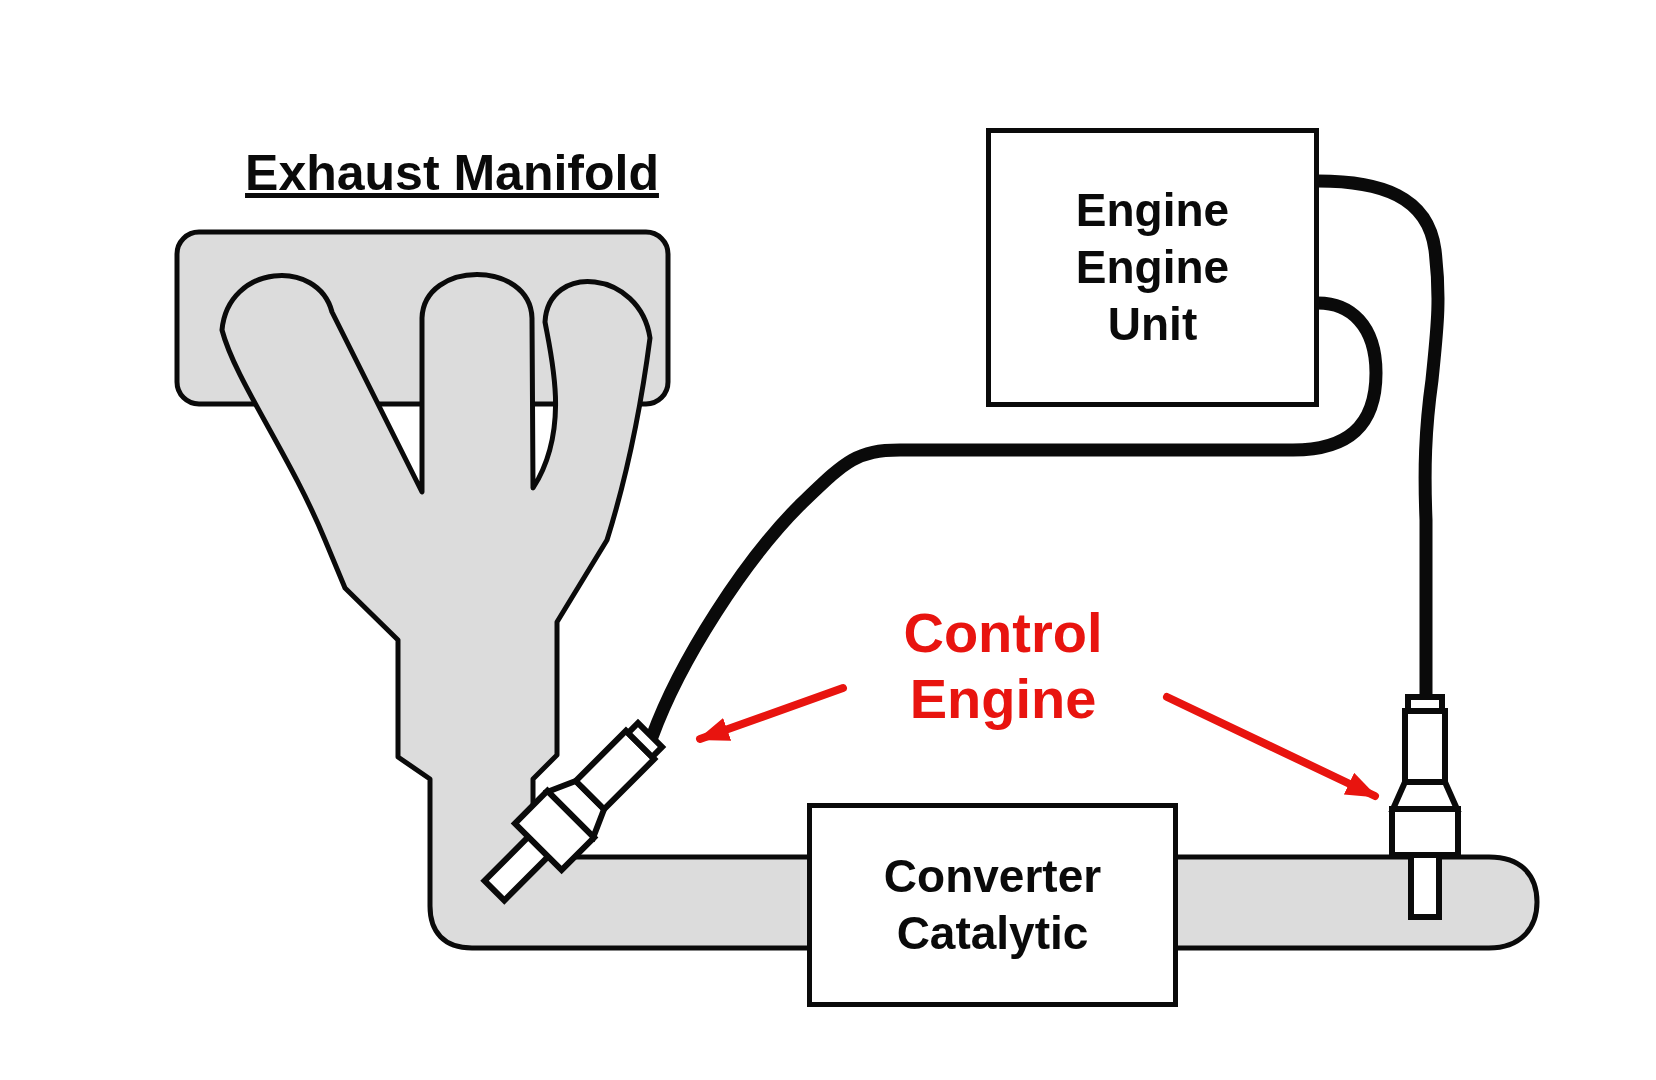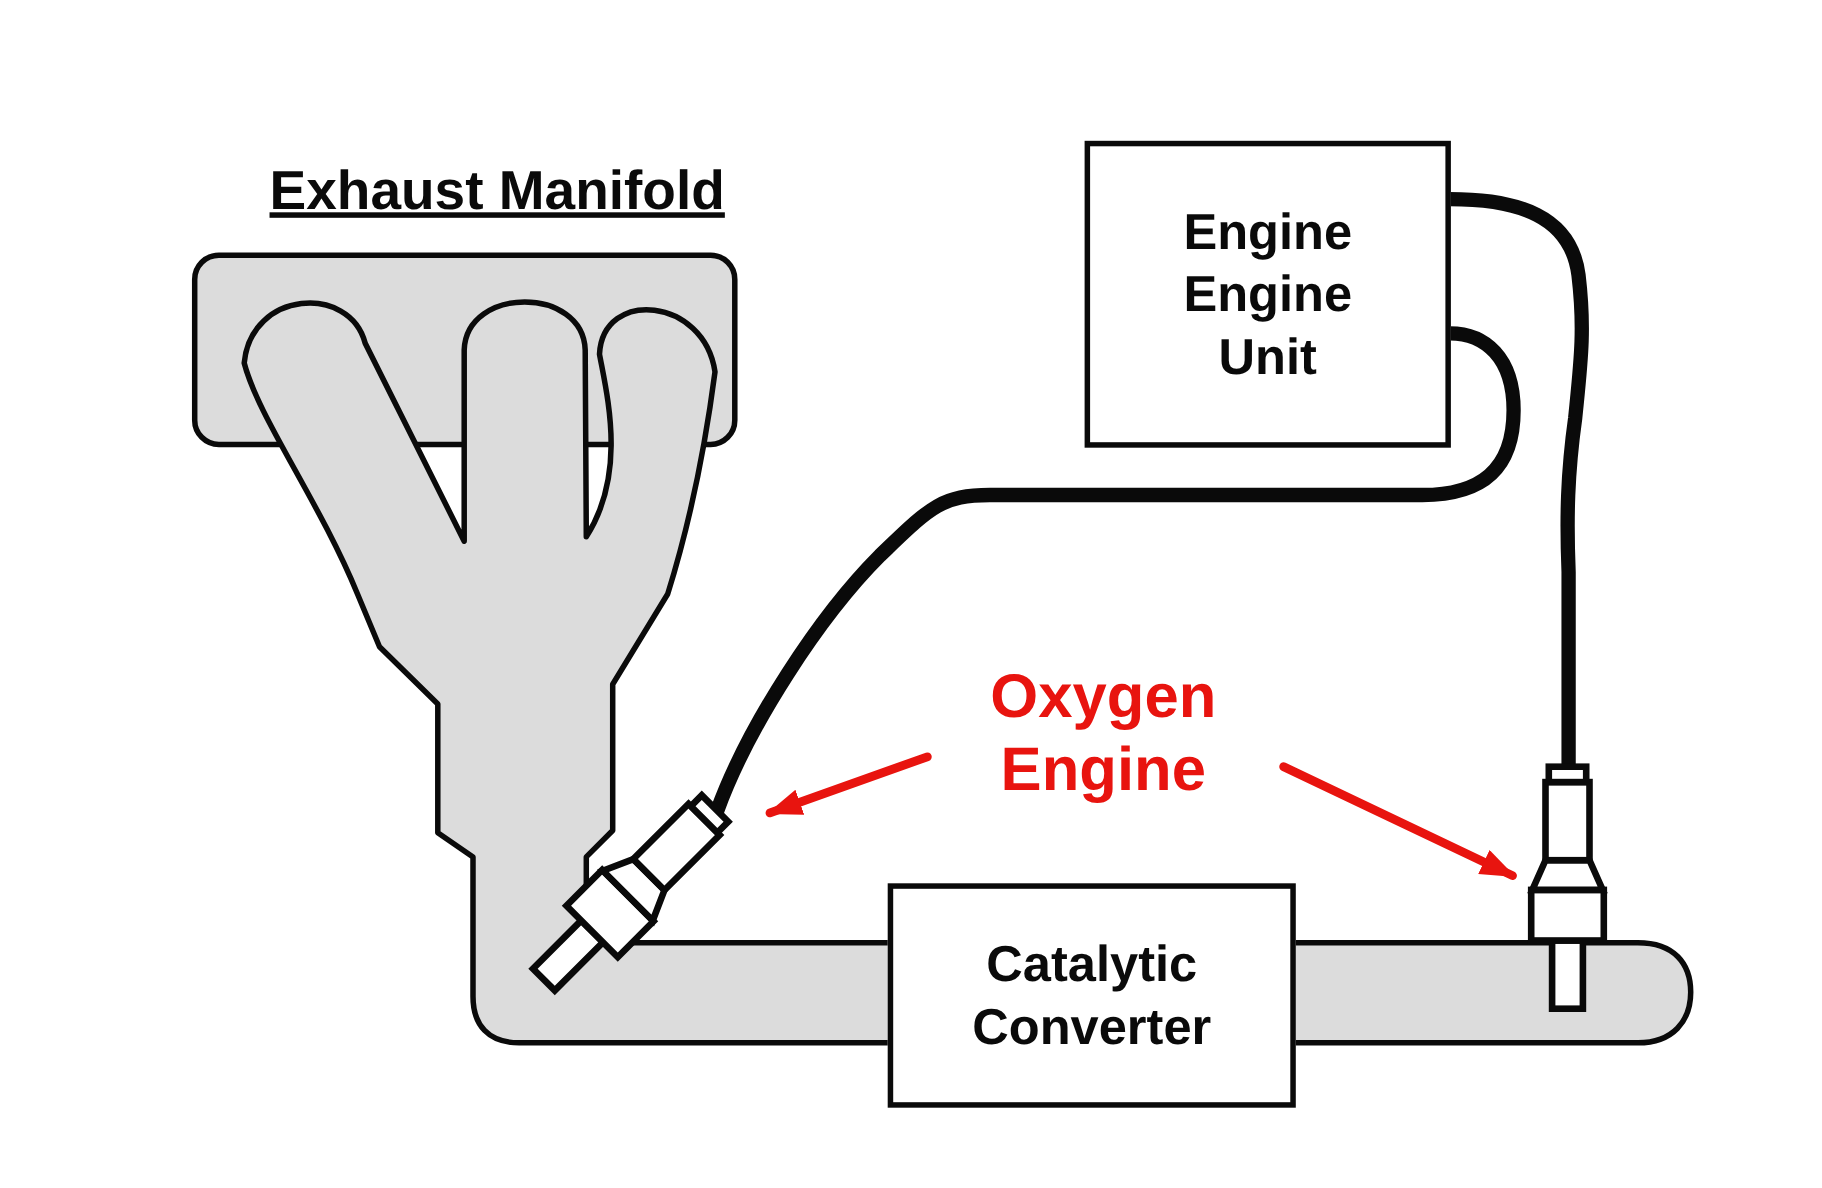--- a/index.html
+++ b/index.html
@@ -132,22 +132,22 @@
 
   <div class="label" id="label-exhaust-manifold">Exhaust Manifold</div>
 
   <div class="box" id="box-ecu">
     <div>Engine</div>
     <div>Engine</div>
     <div>Unit</div>
   </div>
 
   <div class="label" id="label-oxygen-sensors">
-    <div>Oxygen</div>
+    <div>Control</div>
     <div>Engine</div>
   </div>
 
   <div class="box" id="box-cat">
+    <div>Converter</div>
     <div>Catalytic</div>
-    <div>Converter</div>
   </div>
 
 </div>
 
 </body></html>

